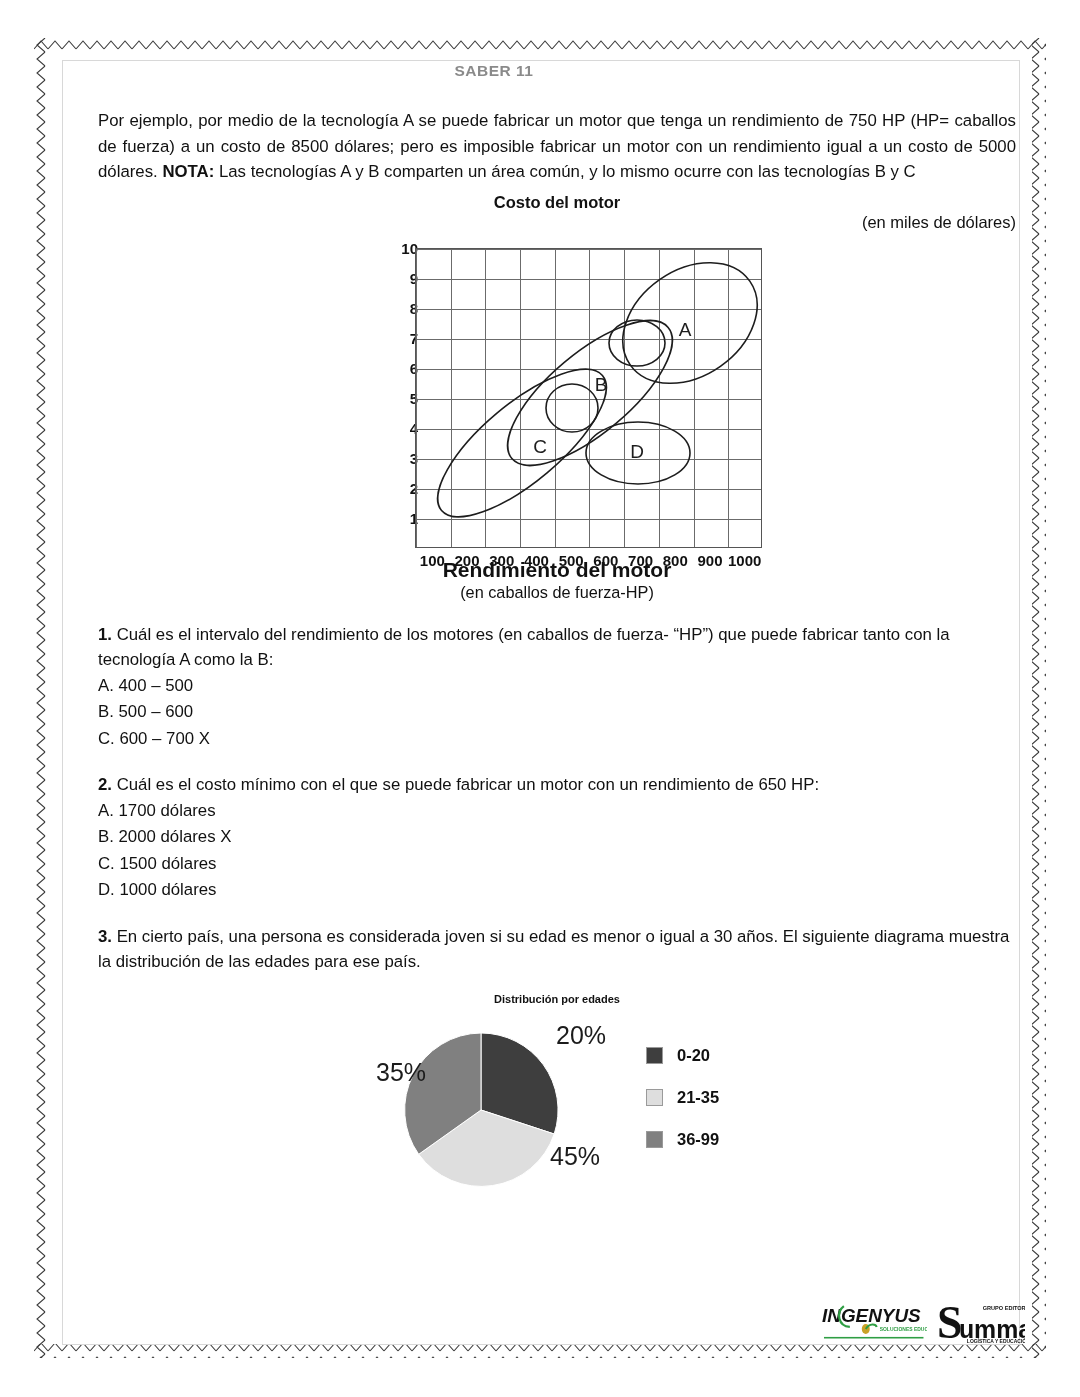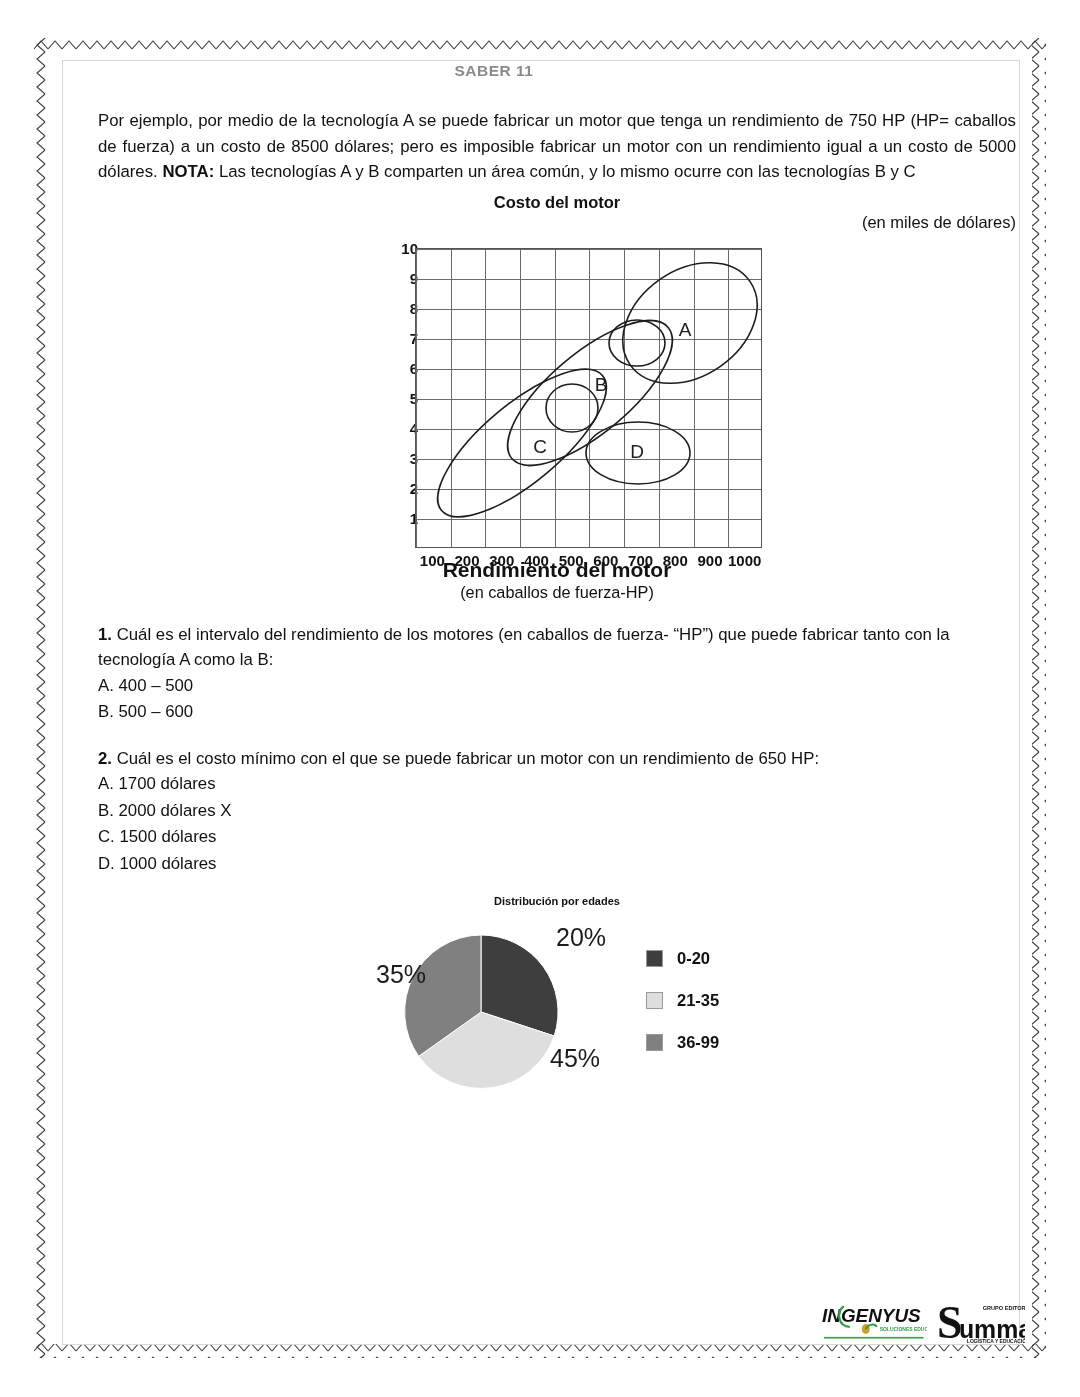--- a/index.html
+++ b/index.html
@@ -269,30 +269,34 @@
     </div>
 
     <p class="axis-cap">Rendimiento del motor</p>
     <p class="axis-cap-sub">(en caballos de fuerza-HP)</p>
   </div>
 
   <div class="question">
     <p class="q-stem"><b>1.</b><span> Cuál es el intervalo del rendimiento de los motores (en caballos de fuerza- “HP”) que puede fabricar tanto con la tecnología A como la B:</span></p>
     <p class="q-option">A. 400 – 500</p>
     <p class="q-option">B. 500 – 600</p>
+    <p class="q-option">C. 600 – 700 X</p>
   </div>
 
   <div class="question">
     <p class="q-stem"><b>2.</b><span> Cuál es el costo mínimo con el que se puede fabricar un motor con un rendimiento de 650 HP:</span></p>
     <p class="q-option">A. 1700 dólares</p>
     <p class="q-option">B. 2000 dólares  X</p>
     <p class="q-option">C. 1500 dólares</p>
     <p class="q-option">D. 1000 dólares</p>
   </div>
 
+  <div class="question">
+    <p class="q-stem"><b>3.</b><span>  En cierto país, una persona es considerada joven si su edad es menor o igual a 30 años. El siguiente diagrama muestra la distribución de las edades para ese país.</span></p>
+  </div>
 
   <p class="pie-title">Distribución por edades</p>
 
   <div id="pie-wrap">
     <svg id="pie-svg" width="200" height="190" viewBox="0 0 200 190">
 
       <path d="M98 95 L98 18 A77 77 0 0 1 171.2 119.0 Z" fill="#3e3e3e" stroke="#ffffff" stroke-width="1"></path>
 
       <path d="M98 95 L171.2 119.0 A77 77 0 0 1 35.7 139.3 Z" fill="#dedede" stroke="#ffffff" stroke-width="1"></path>
 

